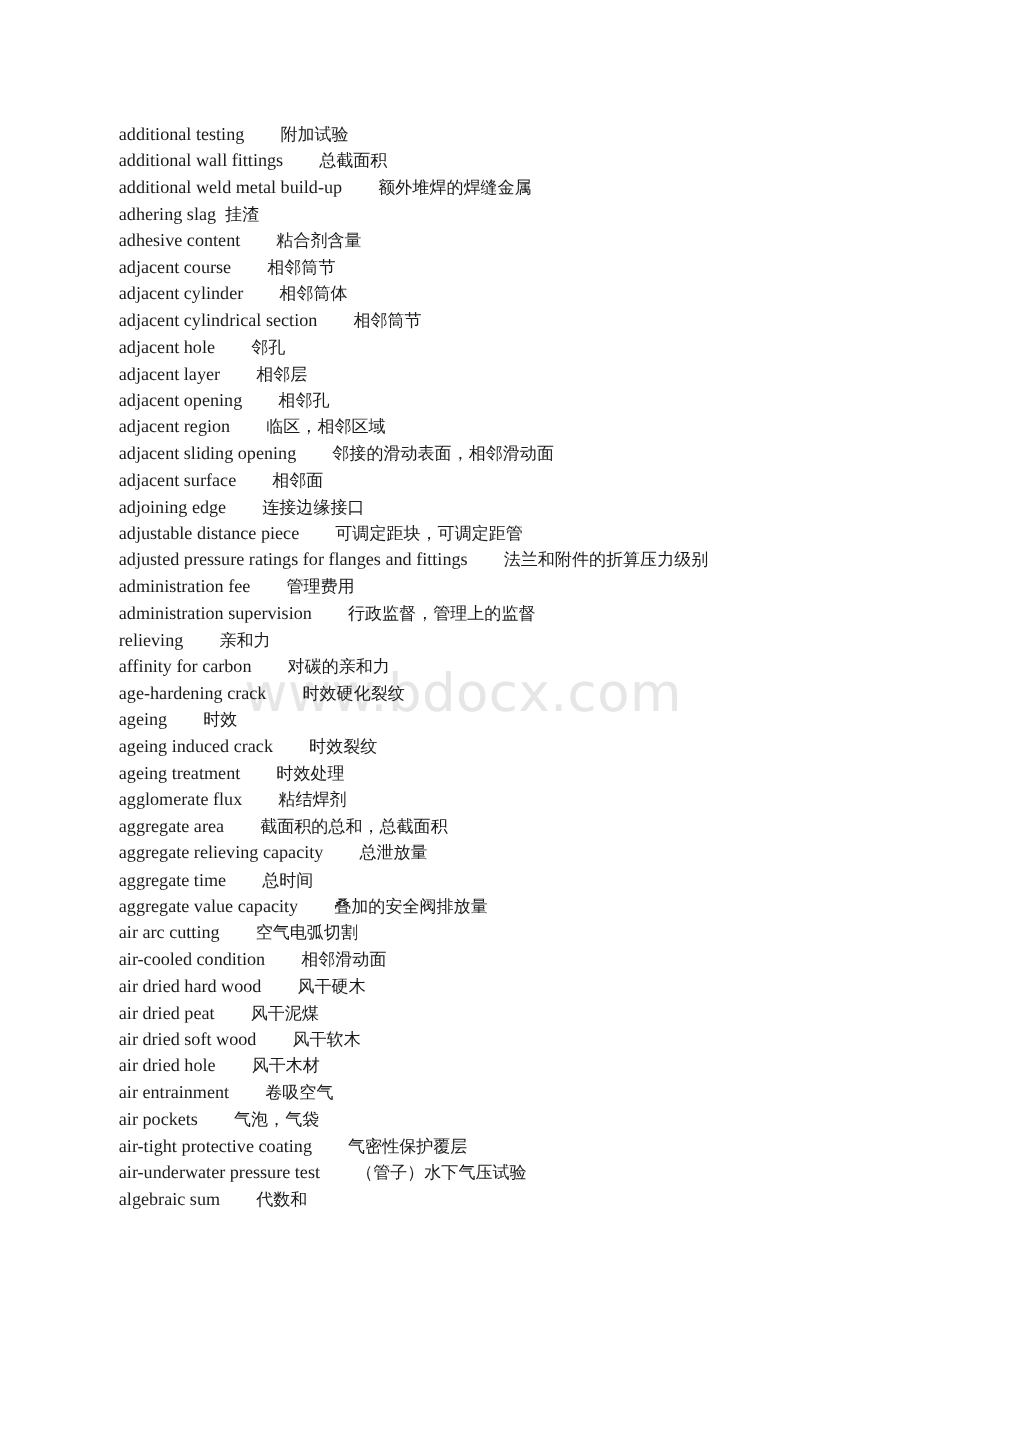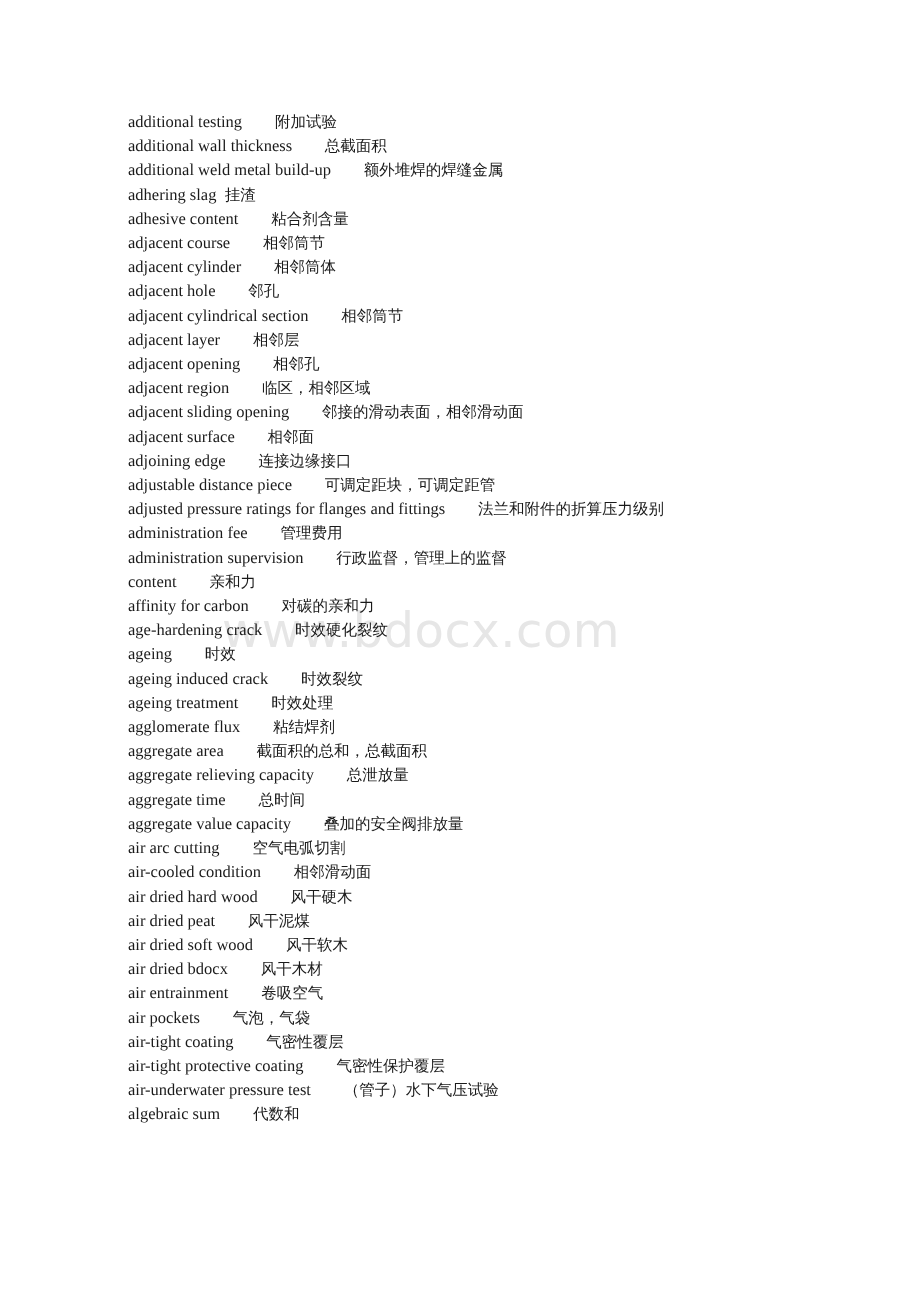--- a/index.html
+++ b/index.html
@@ -26,21 +26,20 @@
     white-space: nowrap;
     z-index: 0;
     user-select: none;
   }
   .glossary {
     position: absolute;
     left: 108px;
     top: 110px;
     width: 760px;
     z-index: 2;
-    margin-left: 20px;
   }
   .entry {
     font-size: 16.5px;
     line-height: 24.2px;
     color: #1a1a1a;
     white-space: pre;
     text-rendering: geometricPrecision;
   }
   .entry .term {
     font-family: "Liberation Serif", "DejaVu Serif", serif;
@@ -55,56 +54,55 @@
 </style>
 </head>
 <body>
 
 <div class="page">
 
   <div class="watermark">www.bdocx.com</div>
 
   <div class="glossary">
       <div class="entry"><span class="term">additional testing</span><span class="gap" style="width: 32.8px;"></span><span class="gloss">附加试验</span></div>
-      <div class="entry"><span class="term">additional wall thickness</span><span class="gap" style="width: 32.8px;"></span><span class="gloss">总截面积</span></div>
+      <div class="entry"><span class="term">additional wall fittings</span><span class="gap" style="width: 32.8px;"></span><span class="gloss">总截面积</span></div>
       <div class="entry"><span class="term">additional weld metal build-up</span><span class="gap" style="width: 32.8px;"></span><span class="gloss">额外堆焊的焊缝金属</span></div>
       <div class="entry"><span class="term">adhering slag</span><span class="gap" style="width: 8.2px;"></span><span class="gloss">挂渣</span></div>
       <div class="entry"><span class="term">adhesive content</span><span class="gap" style="width: 32.8px;"></span><span class="gloss">粘合剂含量</span></div>
       <div class="entry"><span class="term">adjacent course</span><span class="gap" style="width: 32.8px;"></span><span class="gloss">相邻筒节</span></div>
       <div class="entry"><span class="term">adjacent cylinder</span><span class="gap" style="width: 32.8px;"></span><span class="gloss">相邻筒体</span></div>
+      <div class="entry"><span class="term">adjacent cylindrical section</span><span class="gap" style="width: 32.8px;"></span><span class="gloss">相邻筒节</span></div>
       <div class="entry"><span class="term">adjacent hole</span><span class="gap" style="width: 32.8px;"></span><span class="gloss">邻孔</span></div>
-      <div class="entry"><span class="term">adjacent cylindrical section</span><span class="gap" style="width: 32.8px;"></span><span class="gloss">相邻筒节</span></div>
       <div class="entry"><span class="term">adjacent layer</span><span class="gap" style="width: 32.8px;"></span><span class="gloss">相邻层</span></div>
       <div class="entry"><span class="term">adjacent opening</span><span class="gap" style="width: 32.8px;"></span><span class="gloss">相邻孔</span></div>
       <div class="entry"><span class="term">adjacent region</span><span class="gap" style="width: 32.8px;"></span><span class="gloss">临区，相邻区域</span></div>
       <div class="entry"><span class="term">adjacent sliding opening</span><span class="gap" style="width: 32.8px;"></span><span class="gloss">邻接的滑动表面，相邻滑动面</span></div>
       <div class="entry"><span class="term">adjacent surface</span><span class="gap" style="width: 32.8px;"></span><span class="gloss">相邻面</span></div>
       <div class="entry"><span class="term">adjoining edge</span><span class="gap" style="width: 32.8px;"></span><span class="gloss">连接边缘接口</span></div>
       <div class="entry"><span class="term">adjustable distance piece</span><span class="gap" style="width: 32.8px;"></span><span class="gloss">可调定距块，可调定距管</span></div>
       <div class="entry"><span class="term">adjusted pressure ratings for flanges and fittings</span><span class="gap" style="width: 32.8px;"></span><span class="gloss">法兰和附件的折算压力级别</span></div>
       <div class="entry"><span class="term">administration fee</span><span class="gap" style="width: 32.8px;"></span><span class="gloss">管理费用</span></div>
       <div class="entry"><span class="term">administration supervision</span><span class="gap" style="width: 32.8px;"></span><span class="gloss">行政监督，管理上的监督</span></div>
-      <div class="entry"><span class="term">content</span><span class="gap" style="width: 32.8px;"></span><span class="gloss">亲和力</span></div>
+      <div class="entry"><span class="term">relieving</span><span class="gap" style="width: 32.8px;"></span><span class="gloss">亲和力</span></div>
       <div class="entry"><span class="term">affinity for carbon</span><span class="gap" style="width: 32.8px;"></span><span class="gloss">对碳的亲和力</span></div>
       <div class="entry"><span class="term">age-hardening crack</span><span class="gap" style="width: 32.8px;"></span><span class="gloss">时效硬化裂纹</span></div>
       <div class="entry"><span class="term">ageing</span><span class="gap" style="width: 32.8px;"></span><span class="gloss">时效</span></div>
       <div class="entry"><span class="term">ageing induced crack</span><span class="gap" style="width: 32.8px;"></span><span class="gloss">时效裂纹</span></div>
       <div class="entry"><span class="term">ageing treatment</span><span class="gap" style="width: 32.8px;"></span><span class="gloss">时效处理</span></div>
       <div class="entry"><span class="term">agglomerate flux</span><span class="gap" style="width: 32.8px;"></span><span class="gloss">粘结焊剂</span></div>
       <div class="entry"><span class="term">aggregate area</span><span class="gap" style="width: 32.8px;"></span><span class="gloss">截面积的总和，总截面积</span></div>
       <div class="entry"><span class="term">aggregate relieving capacity</span><span class="gap" style="width: 32.8px;"></span><span class="gloss">总泄放量</span></div>
       <div class="entry"><span class="term">aggregate time</span><span class="gap" style="width: 32.8px;"></span><span class="gloss">总时间</span></div>
       <div class="entry"><span class="term">aggregate value capacity</span><span class="gap" style="width: 32.8px;"></span><span class="gloss">叠加的安全阀排放量</span></div>
       <div class="entry"><span class="term">air arc cutting</span><span class="gap" style="width: 32.8px;"></span><span class="gloss">空气电弧切割</span></div>
       <div class="entry"><span class="term">air-cooled condition</span><span class="gap" style="width: 32.8px;"></span><span class="gloss">相邻滑动面</span></div>
       <div class="entry"><span class="term">air dried hard wood</span><span class="gap" style="width: 32.8px;"></span><span class="gloss">风干硬木</span></div>
       <div class="entry"><span class="term">air dried peat</span><span class="gap" style="width: 32.8px;"></span><span class="gloss">风干泥煤</span></div>
       <div class="entry"><span class="term">air dried soft wood</span><span class="gap" style="width: 32.8px;"></span><span class="gloss">风干软木</span></div>
-      <div class="entry"><span class="term">air dried bdocx</span><span class="gap" style="width: 32.8px;"></span><span class="gloss">风干木材</span></div>
+      <div class="entry"><span class="term">air dried hole</span><span class="gap" style="width: 32.8px;"></span><span class="gloss">风干木材</span></div>
       <div class="entry"><span class="term">air entrainment</span><span class="gap" style="width: 32.8px;"></span><span class="gloss">卷吸空气</span></div>
       <div class="entry"><span class="term">air pockets</span><span class="gap" style="width: 32.8px;"></span><span class="gloss">气泡，气袋</span></div>
-      <div class="entry"><span class="term">air-tight coating</span><span class="gap" style="width: 32.8px;"></span><span class="gloss">气密性覆层</span></div>
       <div class="entry"><span class="term">air-tight protective coating</span><span class="gap" style="width: 32.8px;"></span><span class="gloss">气密性保护覆层</span></div>
       <div class="entry"><span class="term">air-underwater pressure test</span><span class="gap" style="width: 32.8px;"></span><span class="gloss">（管子）水下气压试验</span></div>
       <div class="entry"><span class="term">algebraic sum</span><span class="gap" style="width: 32.8px;"></span><span class="gloss">代数和</span></div>
     </div>
 
 </div>
 
 </body></html>

